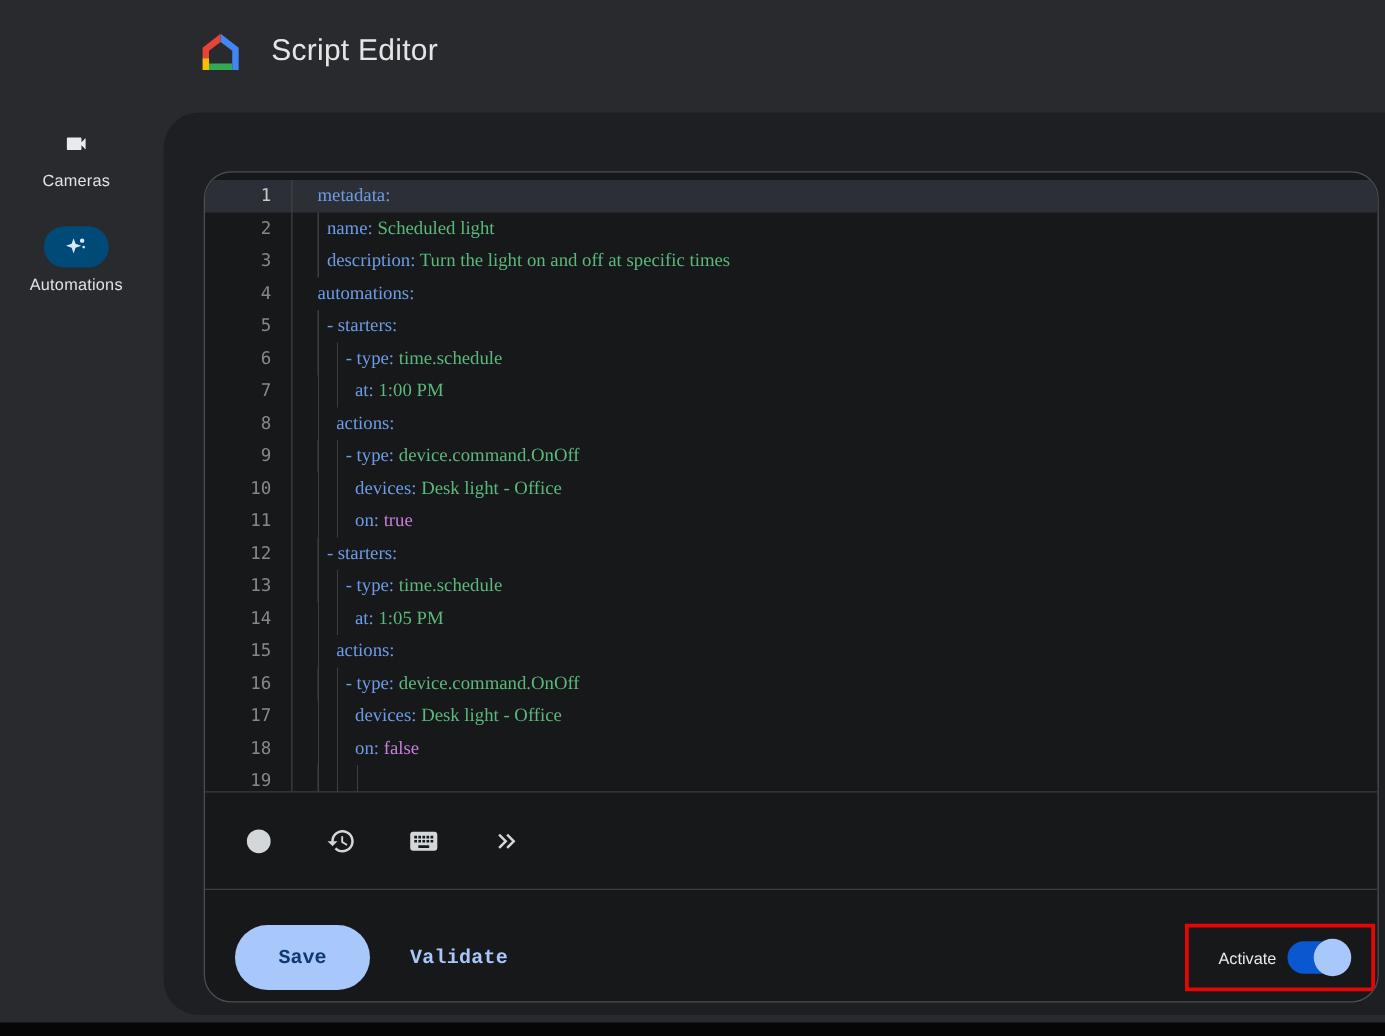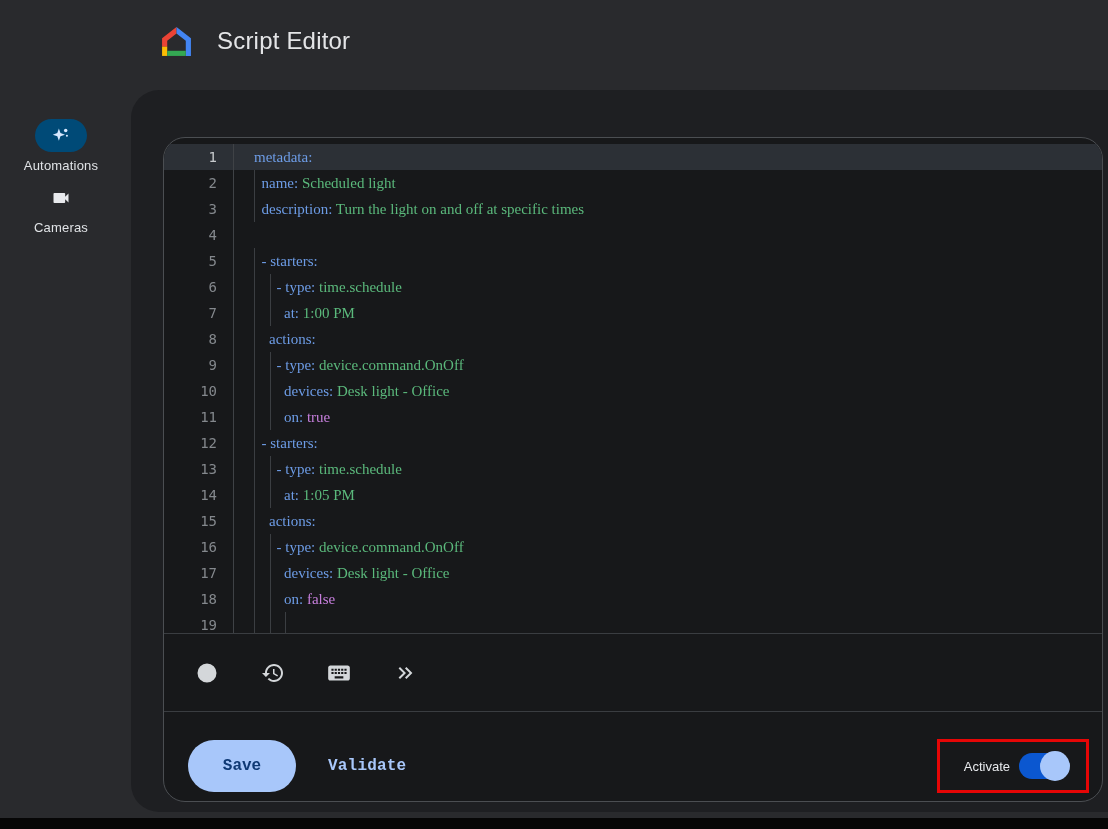--- a/index.html
+++ b/index.html
@@ -49,21 +49,21 @@
   .toolbar{height:77px;flex:0 0 77px;display:flex;align-items:center;padding-left:21px;gap:22px}
   .tool-btn{width:44px;height:44px;border:none;background:transparent;display:flex;align-items:center;justify-content:center;cursor:pointer;border-radius:50%}
   .tool-btn svg{fill:var(--icon)}
 
   .actionbar{flex:1;position:relative}
   .save-btn{position:absolute;left:24px;top:28px;width:108px;height:52px;border:none;border-radius:26px;
             background:var(--savebg);color:var(--savetext);font-size:16px;font-weight:700;
             font-family:Liberation Mono, monospace;cursor:pointer}
   .validate-btn{position:absolute;left:164px;top:28px;height:52px;line-height:52px;border:none;background:transparent;
             color:var(--validate);font-size:16px;font-weight:700;font-family:Liberation Mono, monospace;cursor:pointer;letter-spacing:.2px}
-  .activate-box{position:absolute;right:13px;top:27px;width:152px;height:54px;border:3px solid var(--red);
+  .activate-box{position:absolute;right:2px;top:27px;width:152px;height:54px;border:3px solid var(--red);
             display:flex;align-items:center;justify-content:flex-end;gap:9px;padding-right:17px}
   .activate-label{font-size:13px;color:var(--text)}
   .switch{position:relative;width:50px;height:26px;border-radius:13px;background:var(--track);cursor:pointer}
   .switch .knob{position:absolute;right:-1px;top:-2px;width:30px;height:30px;border-radius:50%;background:var(--knob)}
 
   .bottom-bar{position:absolute;left:0;bottom:0;width:1108px;height:11px;background:#060606}
 </style>
 </head>
 <body>
 
@@ -71,58 +71,59 @@
   <svg class="logo" viewBox="0 0 32 32">
     <path fill="#ea4335" d="M16 2 L2 12.8 L2 21 L7 21 L7 15.2 L16 8.3 Z"></path>
     <path fill="#4285f4" d="M16 2 L30 12.8 L30 30 L25 30 L25 15.2 L16 8.3 Z"></path>
     <path fill="#fbbc04" d="M2 21 L7 21 L7 30 L2 30 Z"></path>
     <path fill="#34a853" d="M7 25 L25 25 L25 30 L7 30 Z"></path>
   </svg>
   <div class="title">Script Editor</div>
 </div>
 
 <div class="sidebar">
+  <div class="side-item cameras">
+    <div class="iconwrap">
+      <svg width="20" height="20" viewBox="0 0 24 24" fill="#e8eaed">
+        <path d="M17 10.5V7c0-.55-.45-1-1-1H4c-.55 0-1 .45-1 1v10c0 .55.45 1 1 1h12c.55 0 1-.45 1-1v-3.5l4 4v-11l-4 4z"></path>
+      </svg>
+    </div>
+    <div class="side-label">Cameras</div>
+  </div>
   <div class="side-item automations">
     <div class="pill">
       <svg width="21" height="21" viewBox="0 0 24 24" fill="#d7e8ff">
         <path d="M9 4 L10.8 9.2 L16 11 L10.8 12.8 L9 18 L7.2 12.8 L2 11 L7.2 9.2 Z"></path>
         <circle cx="16.8" cy="6.3" r="2"></circle>
         <circle cx="18.2" cy="12.2" r="1.2"></circle>
       </svg>
     </div>
     <div class="side-label">Automations</div>
   </div>
-  <div class="side-item cameras">
-    <div class="iconwrap">
-      <svg width="20" height="20" viewBox="0 0 24 24" fill="#e8eaed">
-        <path d="M17 10.5V7c0-.55-.45-1-1-1H4c-.55 0-1 .45-1 1v10c0 .55.45 1 1 1h12c.55 0 1-.45 1-1v-3.5l4 4v-11l-4 4z"></path>
-      </svg>
-    </div>
-    <div class="side-label">Cameras</div>
-  </div>
 </div>
 
 <div class="panel">
   <div class="card">
 
     <div class="editor" id="code-area">
         <div class="row active">
           <div class="gut">1</div>
           <pre class="cl"><span class="c-key">metadata:</span></pre>
         </div>
         <div class="row">
           <div class="gut">2</div>
           <pre class="cl"><span class="ind">  </span><span class="c-key">name:</span><span class="c-val"> Scheduled light</span></pre>
         </div>
         <div class="row">
           <div class="gut">3</div>
           <pre class="cl"><span class="ind">  </span><span class="c-key">description:</span><span class="c-val"> Turn the light on and off at specific times</span></pre>
         </div>
         <div class="row">
           <div class="gut">4</div>
+          <pre class="cl"><span class="c-key">automations:</span></pre>
         </div>
         <div class="row">
           <div class="gut">5</div>
           <pre class="cl"><span class="ind">  </span><span class="c-dash">- </span><span class="c-key">starters:</span></pre>
         </div>
         <div class="row">
           <div class="gut">6</div>
           <pre class="cl"><span class="ind">      </span><span class="c-dash">- </span><span class="c-key">type:</span><span class="c-val"> time.schedule</span></pre>
         </div>
         <div class="row">

